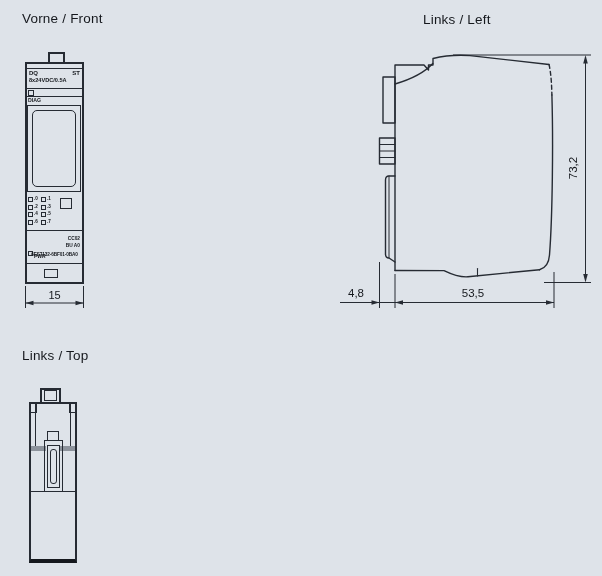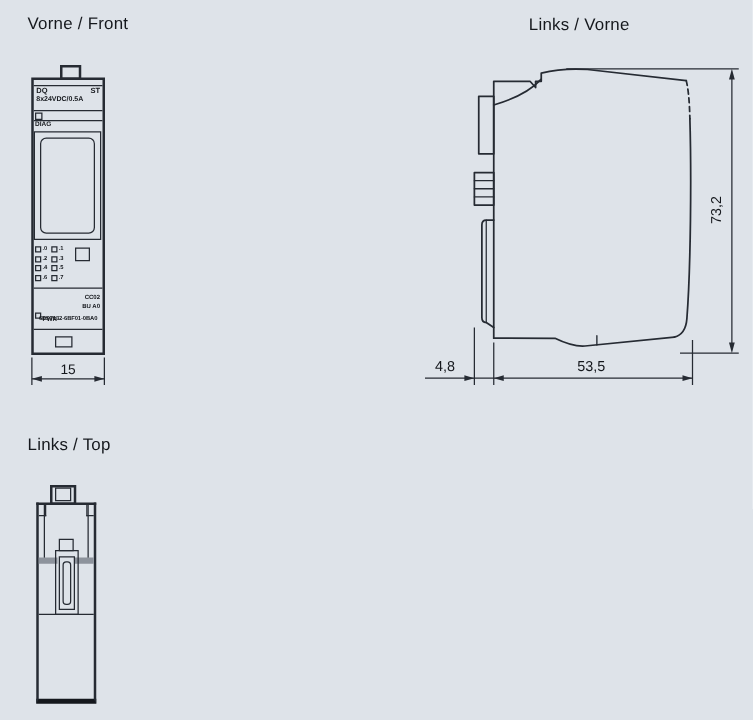--- a/index.html
+++ b/index.html
@@ -122,21 +122,21 @@
       <path d="M83.5,286 V308"></path>
       <path d="M25.5,303 H83.5"></path>
     </g>
     <g fill="#262b33" stroke="none">
       <path d="M25.5,303 L33.5,300.7 L33.5,305.3 Z"></path>
       <path d="M83.5,303 L75.5,300.7 L75.5,305.3 Z"></path>
     </g>
     <text x="54.5" y="299" text-anchor="middle" font-size="11">15</text>
   </svg>
 
-  <div class="view-title" style="left:423px;top:12px;">Links / Vorne</div>
+  <div class="view-title" style="left:423px;top:12px;">Links / Left</div>
 
   <svg class="abs" style="left:330px;top:40px;width:272px;height:285px;" viewBox="330 40 272 285">
     <g fill="none" stroke="#262b33" stroke-width="1.4" stroke-linejoin="round" stroke-linecap="round">
       <path d="M395,270.5 L395,65 L424,65 L428.5,70 L428.5,65 L433,65 L433,58.5 C444,55.8 459,54.8 470,55.6 L549,64.5"></path>
       <path d="M549,64.5 C550.8,72 551.6,82 551.9,95" stroke-dasharray="4 3"></path>
       <path d="M551.9,95 C553.2,140 552.6,215 549.5,255 C548.9,263 546,268 539.5,269.7"></path>
       <path d="M539.5,269.7 L468,276.8 C459,277.5 451,274 444,270.6 L395,270.5"></path>
       <path d="M395,84 C412,79 425,72 432.8,63.5"></path>
       <path d="M477.5,268.5 L477.5,276" stroke-width="1.1"></path>
       <rect x="383" y="77" width="12" height="46"></rect>

